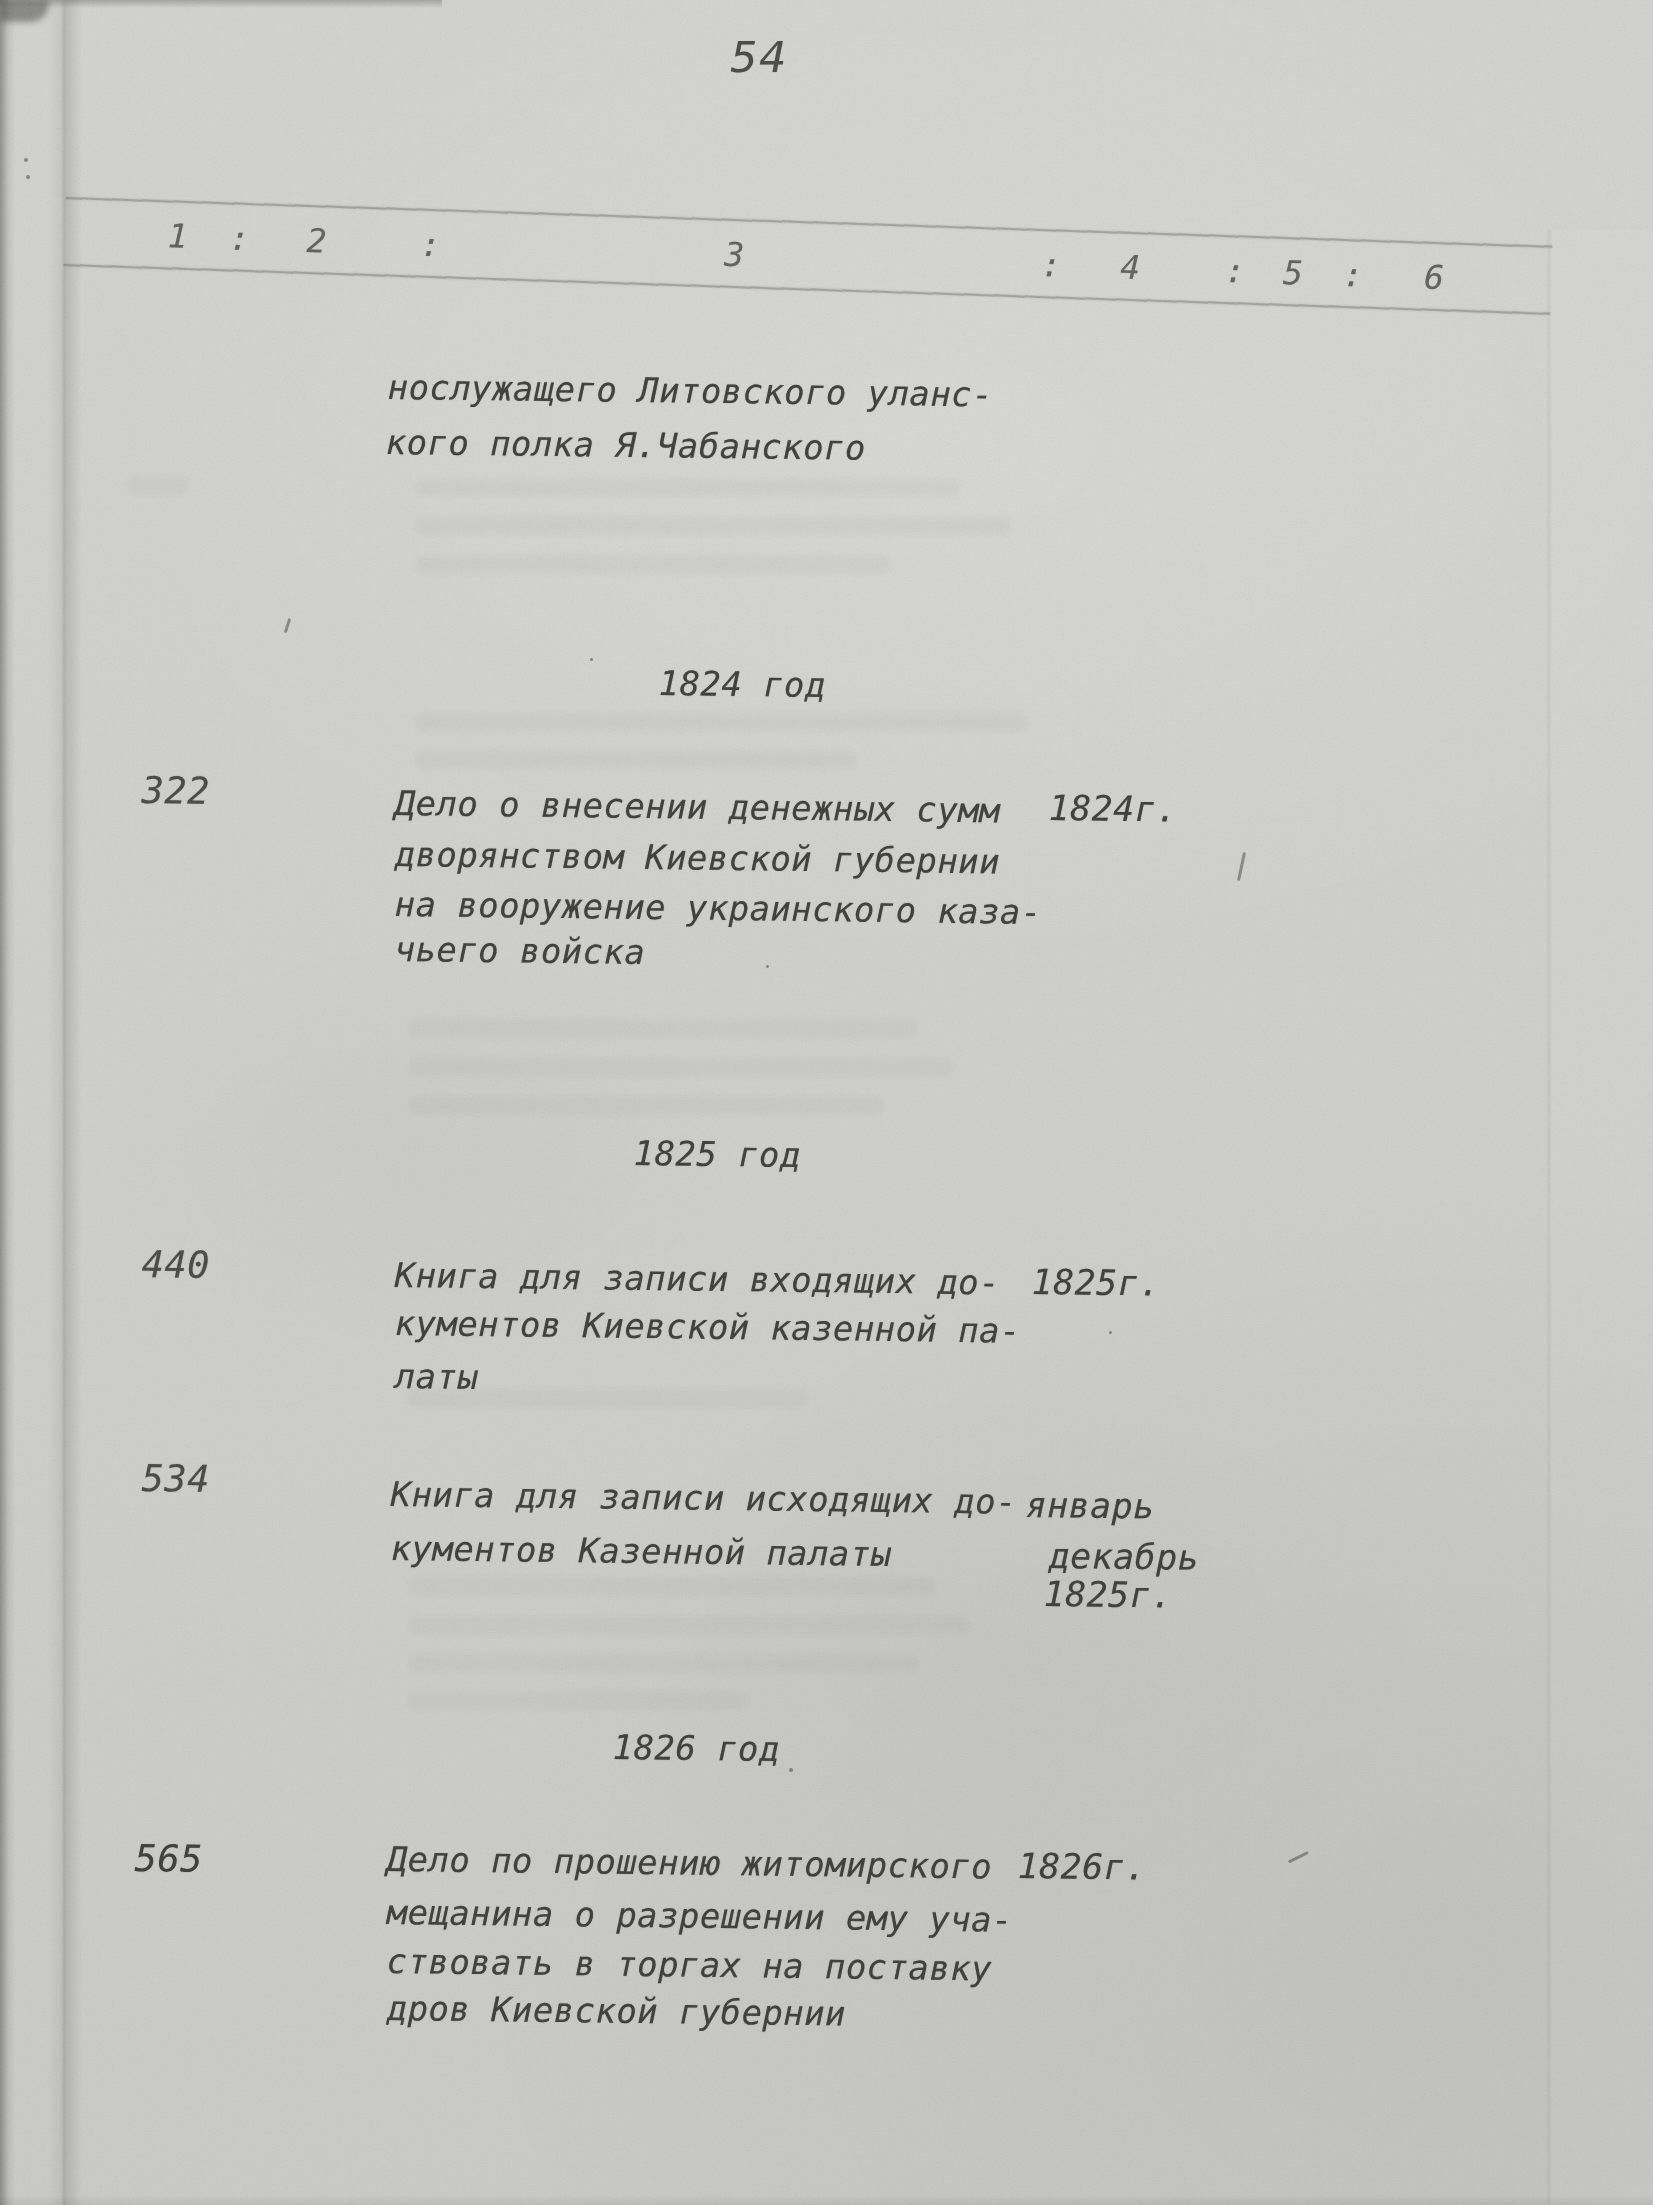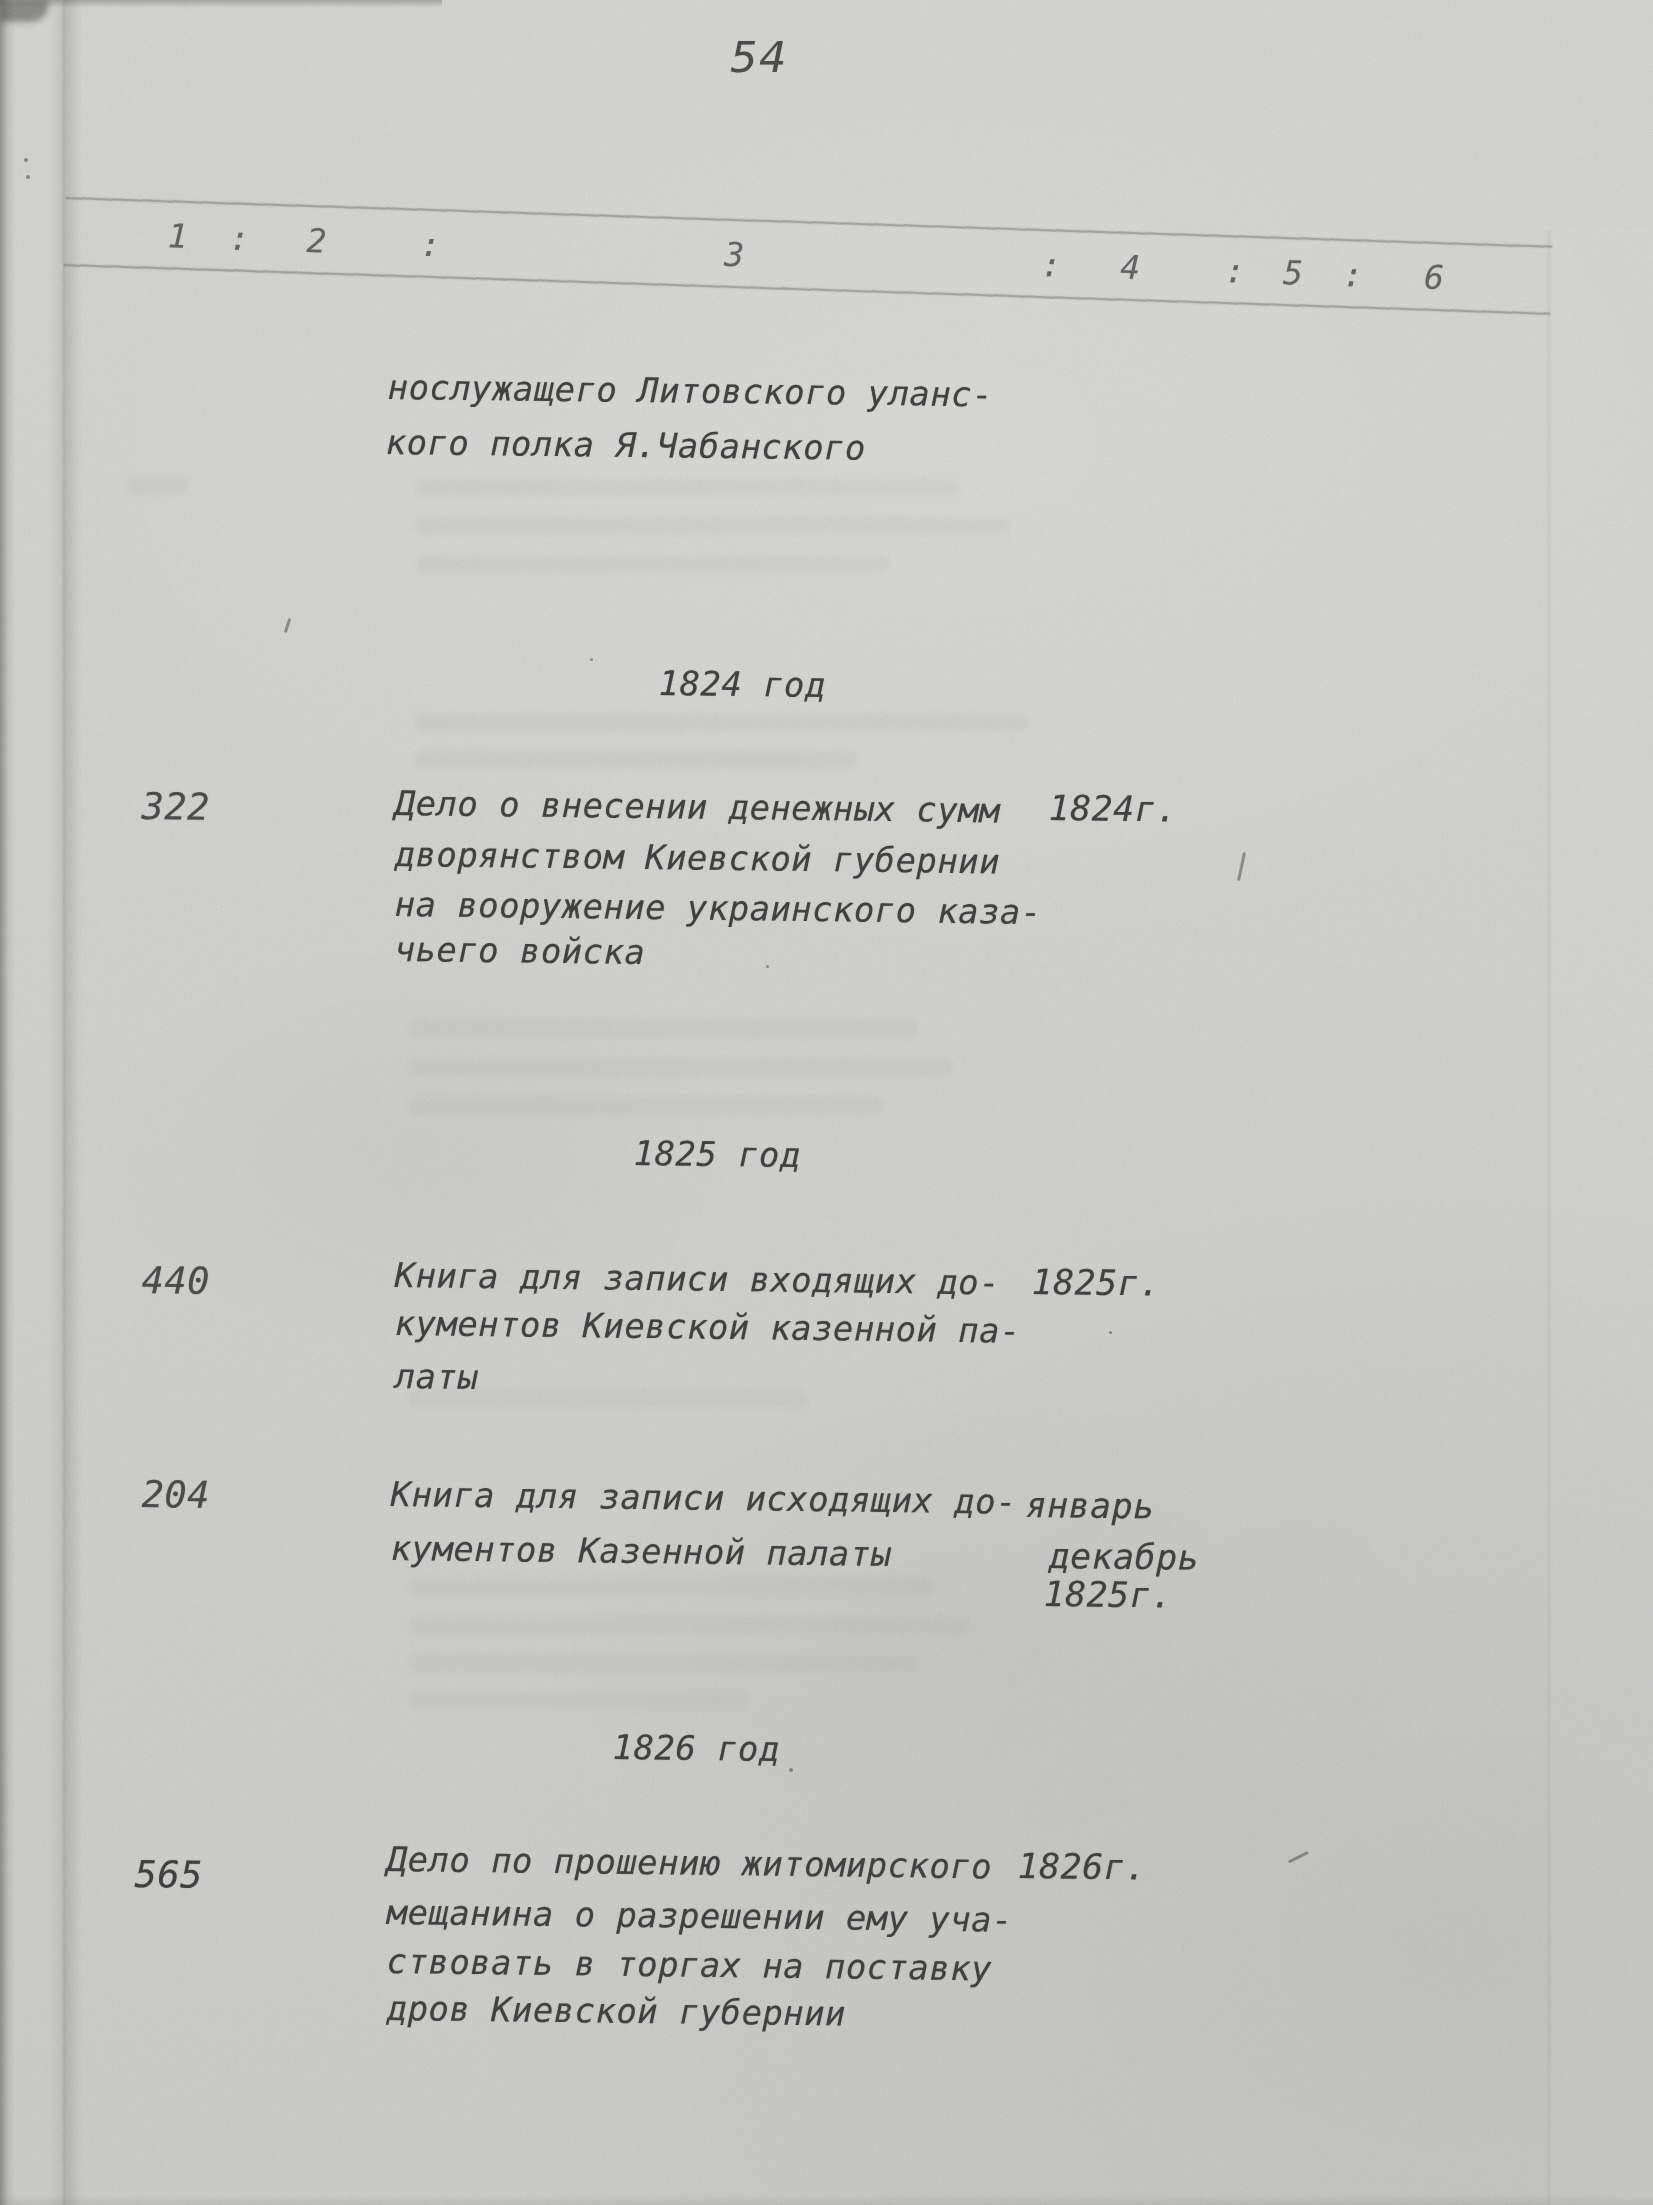--- a/index.html
+++ b/index.html
@@ -40,21 +40,21 @@
     background:rgba(105,105,105,0.48);box-shadow:0 0 1.7px rgba(105,105,105,0.45);}
   .rule.top{top:0;}
   .rule.bottom{top:67px;}
   .hcol{position:absolute;top:17px;font-size:33px;line-height:37px;
     color:rgba(72,72,72,0.78);text-shadow:0 0 0.9px rgba(80,80,80,0.4);}
   
   .tline{position:absolute;font-size:34px;line-height:39px;white-space:pre;
     color:rgba(44,44,44,0.88);letter-spacing:0.4px;
     transform:rotate(0.7deg);transform-origin:0 0;
     text-shadow:0 0 1px rgba(60,60,60,0.55);}
-  .num{font-size:37px;color:rgba(52,52,52,0.82);margin-top:16px;}
+  .num{font-size:37px;color:rgba(52,52,52,0.82);}
   .date{font-size:35px;}
   .pagenum{position:absolute;left:730px;top:32px;
     font-family:"DejaVu Sans", sans-serif;font-size:43px;
     color:rgba(52,52,52,0.85);letter-spacing:1.7px;text-shadow:0 0 0.9px rgba(60,60,60,0.4);}
   
   .ghost{position:absolute;height:18.7px;background:#6a6a6a;opacity:0.055;
     filter:blur(2.6px);border-radius:8.5px;}
   
   .mark{position:absolute;background:rgba(60,60,60,0.5);border-radius:1.7px;}
   .dot{position:absolute;width:4.3px;height:4.3px;border-radius:50%;background:rgba(60,60,60,0.55);}
@@ -121,21 +121,21 @@
   <div class="tline date" style="left:1049px;top:789px">1824г.</div>
 
   <div class="tline" style="left:634px;top:1134px">1825 год</div>
 
   <div class="tline num" style="left:142px;top:1245px">440</div>
   <div class="tline" style="left:395px;top:1256px">Книга для записи входящих до-</div>
   <div class="tline" style="left:395px;top:1304px">кументов Киевской казенной па-</div>
   <div class="tline" style="left:395px;top:1357px">латы</div>
   <div class="tline date" style="left:1032px;top:1263px">1825г.</div>
 
-  <div class="tline num" style="left:142px;top:1459px">204</div>
+  <div class="tline num" style="left:142px;top:1459px">534</div>
   <div class="tline" style="left:391px;top:1475px">Книга для записи исходящих до-</div>
   <div class="tline" style="left:391px;top:1529px">кументов Казенной палаты</div>
   <div class="tline date" style="left:1026px;top:1486px">январь</div>
   <div class="tline date" style="left:1049px;top:1537px">декабрь</div>
   <div class="tline date" style="left:1044px;top:1575px">1825г.</div>
 
   <div class="tline" style="left:613px;top:1728px">1826 год</div>
 
   <div class="tline num" style="left:135px;top:1839px;color:rgba(45,45,45,0.9)">565</div>
   <div class="tline" style="left:387px;top:1840px">Дело по прошению житомирского</div>

